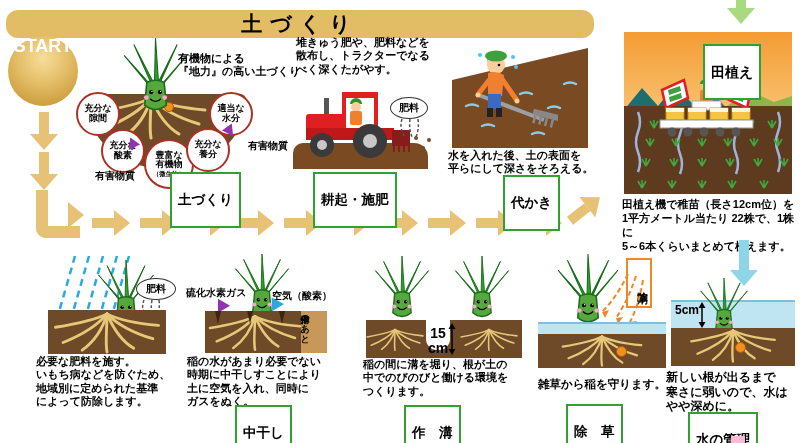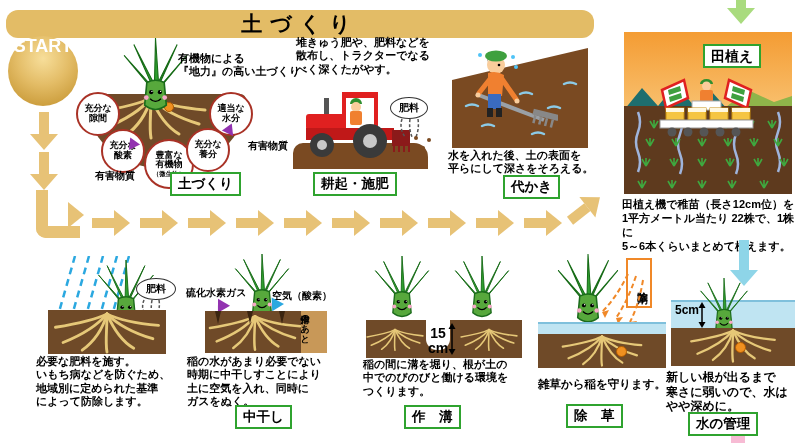--- a/index.html
+++ b/index.html
@@ -1,21 +1,21 @@
 <!DOCTYPE html>
 <html><head>
 <meta charset="utf-8">
 <style>
   html,body{margin:0;padding:0;background:#fff;}
   #stage{position:relative;width:800px;height:443px;background:#fff;overflow:hidden;
          font-family:"Liberation Sans","DejaVu Sans",sans-serif;color:#000;}
   .abs{position:absolute;}
   .cap{position:absolute;font-weight:bold;color:#000;white-space:pre-line;line-height:1.22;font-size:11px;}
   .tag{position:absolute;background:#fff;border:2px solid #2FA32F;font-weight:bold;font-size:13.5px;
-       padding:0 6px;line-height:20px;color:#000;white-space:nowrap;}
+       padding:16px 6px;line-height:20px;color:#000;white-space:nowrap;}
   .bubble{position:absolute;background:#fff;border:2px solid #A93226;border-radius:50%;
           display:flex;flex-direction:column;align-items:center;justify-content:center;
           text-align:center;font-weight:bold;font-size:9px;line-height:1.08;white-space:pre-line;}
   .speech{position:absolute;background:#fff;border:1.5px solid #333;border-radius:50%;
           display:flex;align-items:center;justify-content:center;font-weight:bold;font-size:10px;}
   .soil{position:absolute;background:#6F4A28;overflow:hidden;}
   .arrR{position:absolute;width:38px;height:26px;}
   .arrR i{position:absolute;left:0;top:8px;width:22px;height:10px;background:var(--c);}
   .arrR b{position:absolute;left:22px;top:0;width:0;height:0;border-top:13px solid transparent;
           border-bottom:13px solid transparent;border-left:16px solid var(--c);}

